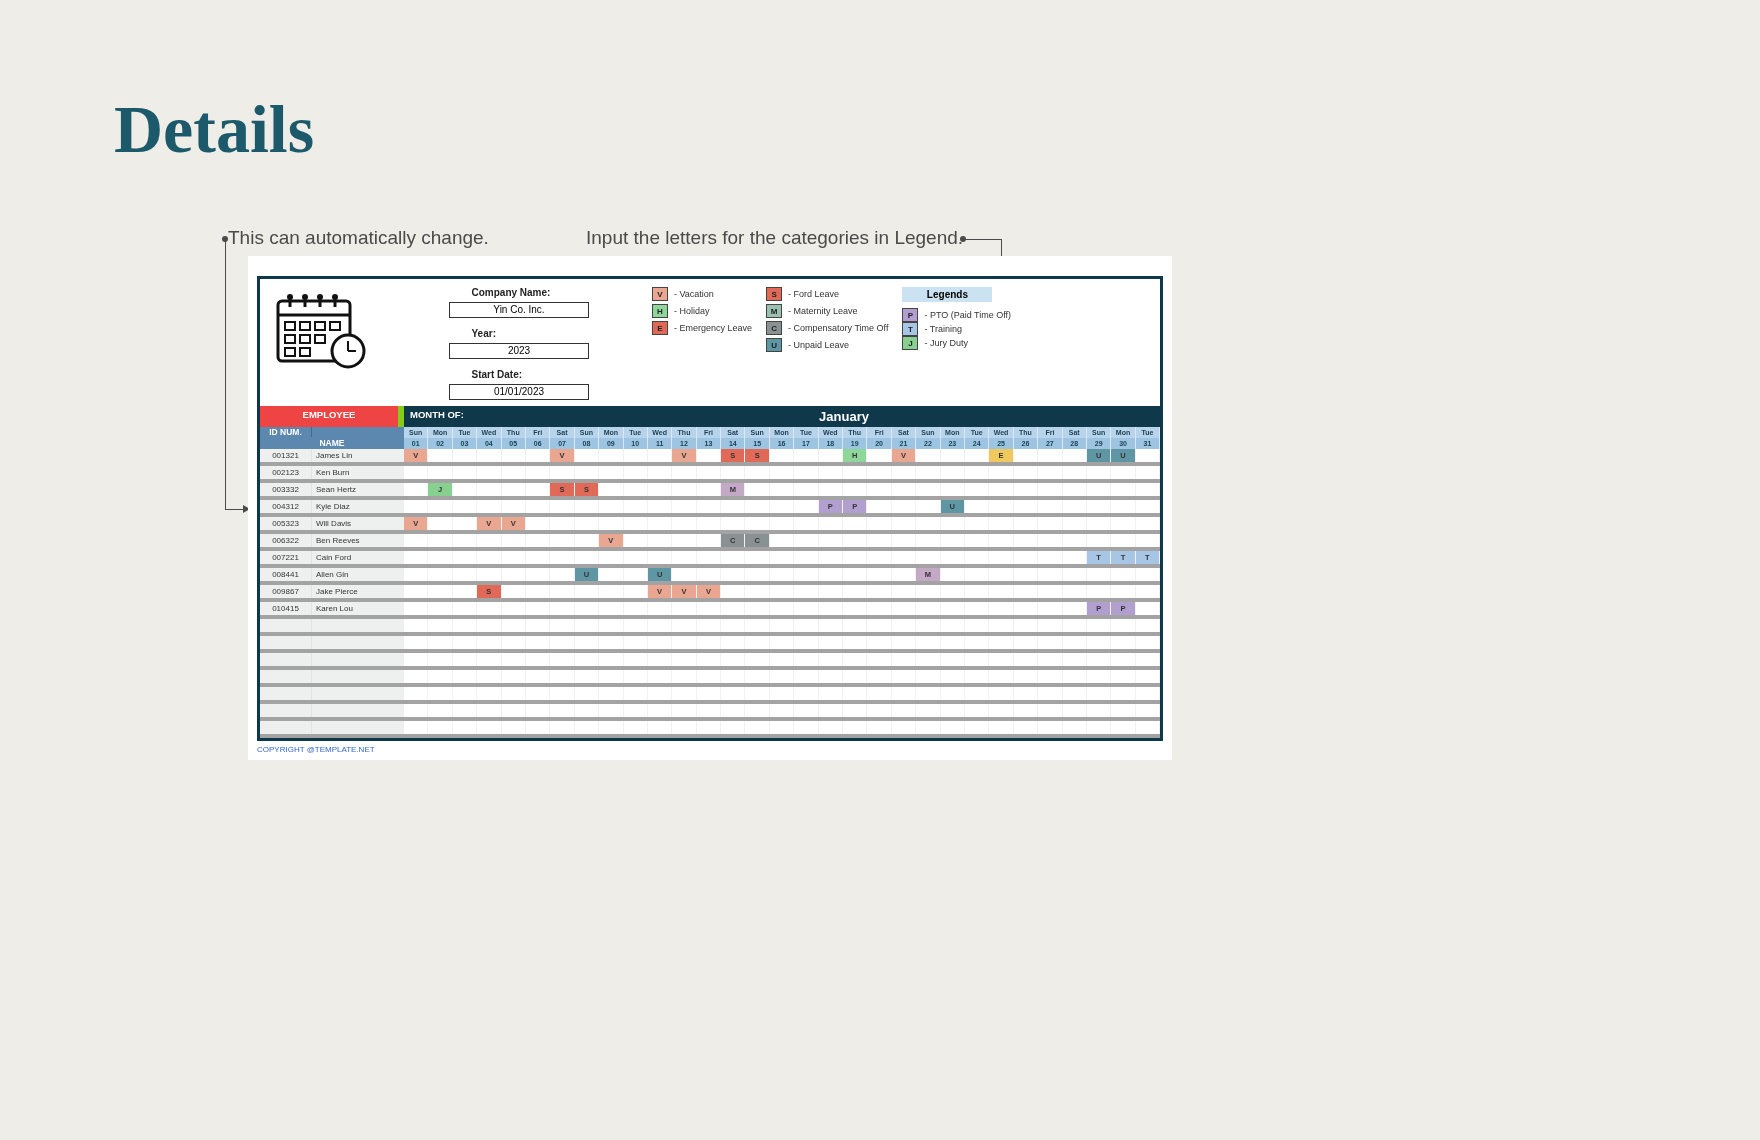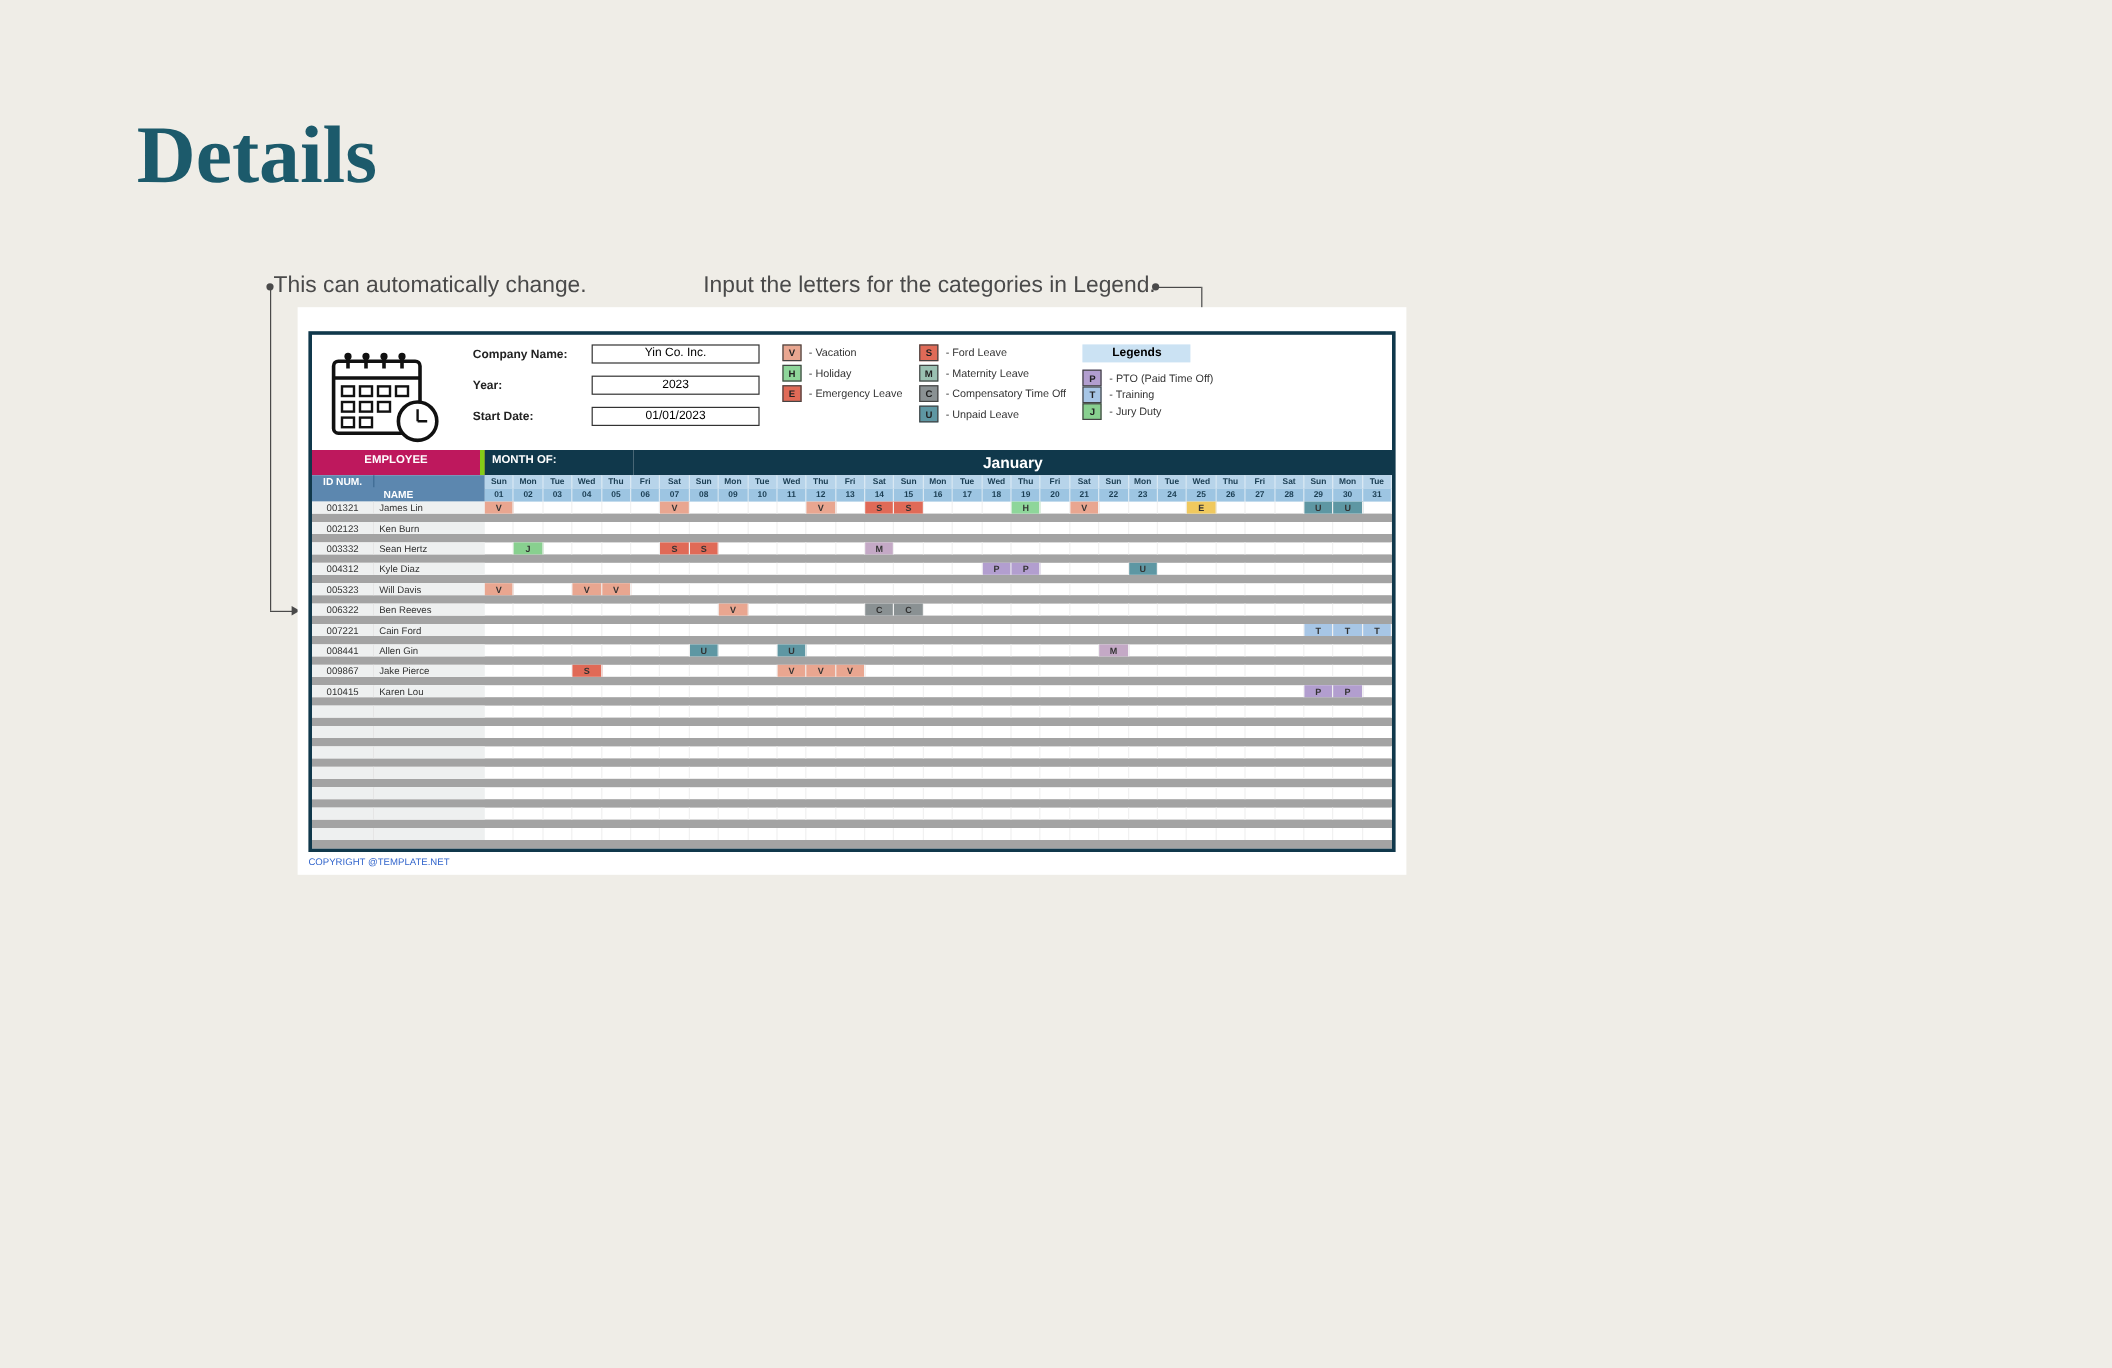--- a/index.html
+++ b/index.html
@@ -53,21 +53,21 @@
   .info-area {
     display: flex;
     padding: 8px 10px 6px 10px;
     gap: 8px;
     align-items: flex-start;
   }
   .cal-icon { width: 110px; height: 82px; position: relative; }
   .cal-icon svg { width: 100%; height: 100%; }
 
   .fields { width: 250px; display:flex; flex-direction:column; gap:10px; margin-left:6px;}
-  .field-row { display:flex; align-items:center; gap:4px; }
+  .field-row { display:flex; align-items:center; gap:4px;flex-direction:column; }
   .field-label { font-size: 10px; font-weight: bold; color:#222; width:95px; }
   .field-input {
     border: 1px solid #333;
     font-size: 10px;
     text-align: center;
     width: 140px;
     height: 16px;
     line-height: 14px;
     background:#fff;
   }
@@ -91,22 +91,22 @@
   }
   .c-V{background:#e9a690;} .c-H{background:#8ed69a;} .c-E{background:#e06a57;}
   .c-S{background:#e06a57;} .c-M{background:#9ac1b2;} .c-C{background:#8a9193;}
   .c-U{background:#5e97a3;} .c-P{background:#b29ecf;} .c-T{background:#a7c6e6;}
   .c-J{background:#88d08f;}
 
   .grid-header {
     display:flex; font-size:9.5px; color:#fff; font-weight:bold;
   }
   .emp-head {
-    width:144px; background:#be185d; text-align:center; padding:3px 0;
-    border-right:4px solid #84cc16;
+    width:144px; background:#ef4444; text-align:center; padding:3px 0;
+    border-right:6px solid #84cc16;
   }
   .month-of {
     width:124px; background:#10384b; padding:3px 6px;
   }
   .month-name {
     flex:1; background:#10384b; text-align:center; padding:3px 0; font-size:13px;
   }
 
   .sub-header { display:flex; }
   .sub-emp {
@@ -119,21 +119,21 @@
     flex:1; display:flex; flex-direction:column;
   }
   .day-row { display:flex; }
   .day-cell {
     flex:1; background:#b7d4ea; text-align:center;
     font-size:7px; font-weight:bold; color:#1a3d52;
     border-right:1px solid #d9e8f3; padding:2px 0;
   }
   .day-row.nums .day-cell { background:#9dc5e2; }
 
-  .data-row { display:flex; height:17px; border-bottom:7px solid #a3a3a3; }
+  .data-row { display:flex; height:17px; border-bottom:4px solid #a3a3a3; }
   .data-id {
     width:52px; background:#eef0f0; font-size:8px; text-align:center;
     display:flex; align-items:center; justify-content:center; color:#333;
     border-right:1px solid #e3e3e3;
   }
   .data-name {
     width:92px; background:#eef0f0; font-size:8px; padding-left:4px;
     display:flex; align-items:center; color:#333;
   }
   .data-days { flex:1; display:flex; }

